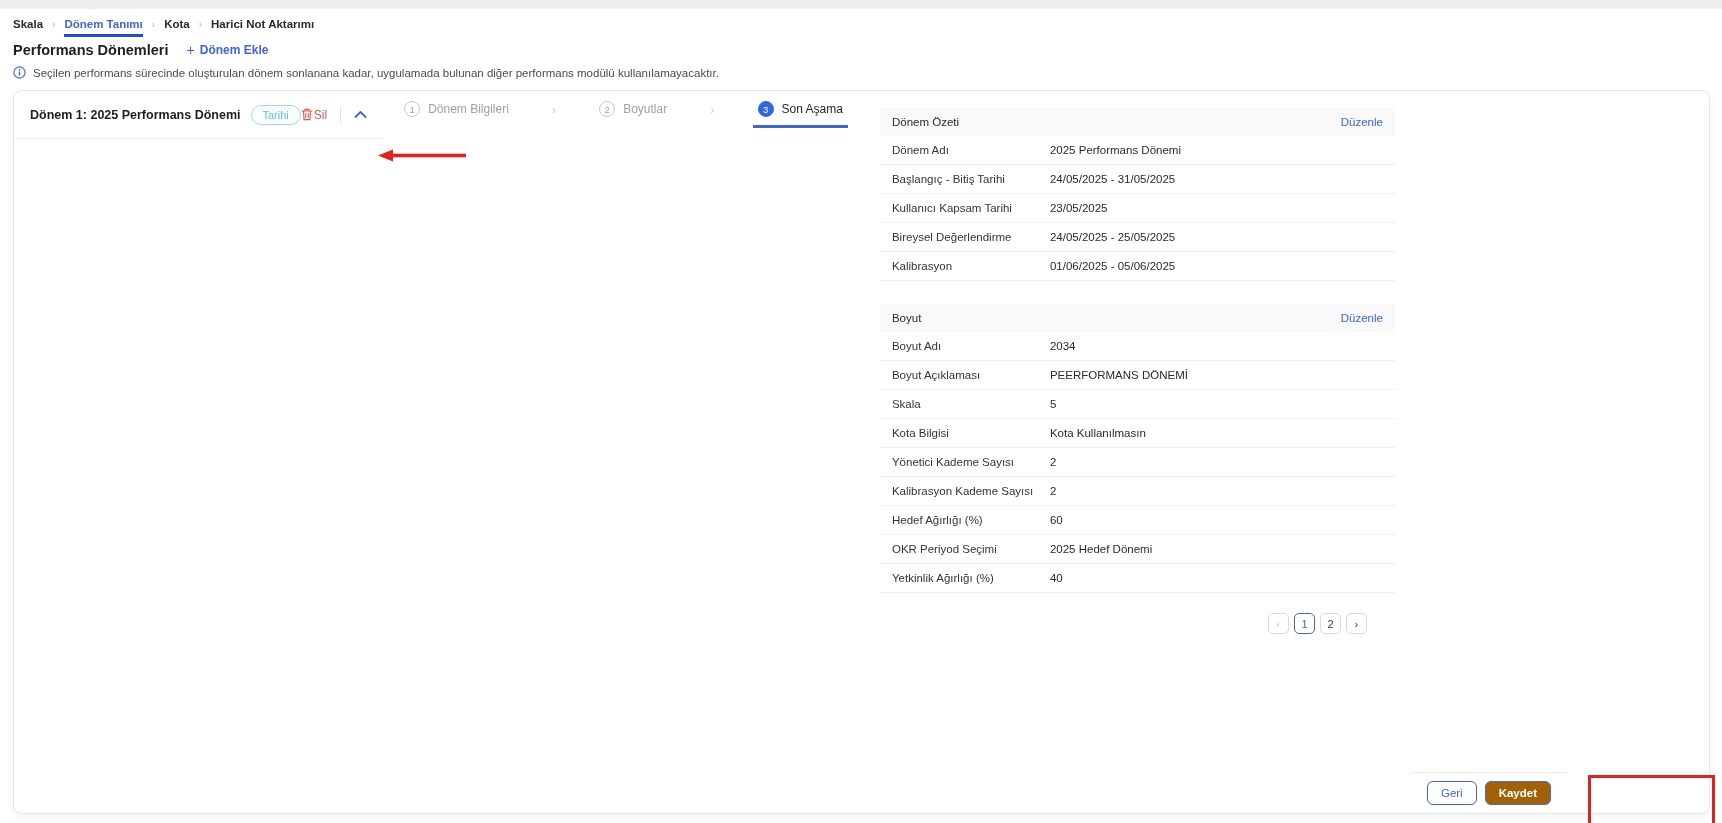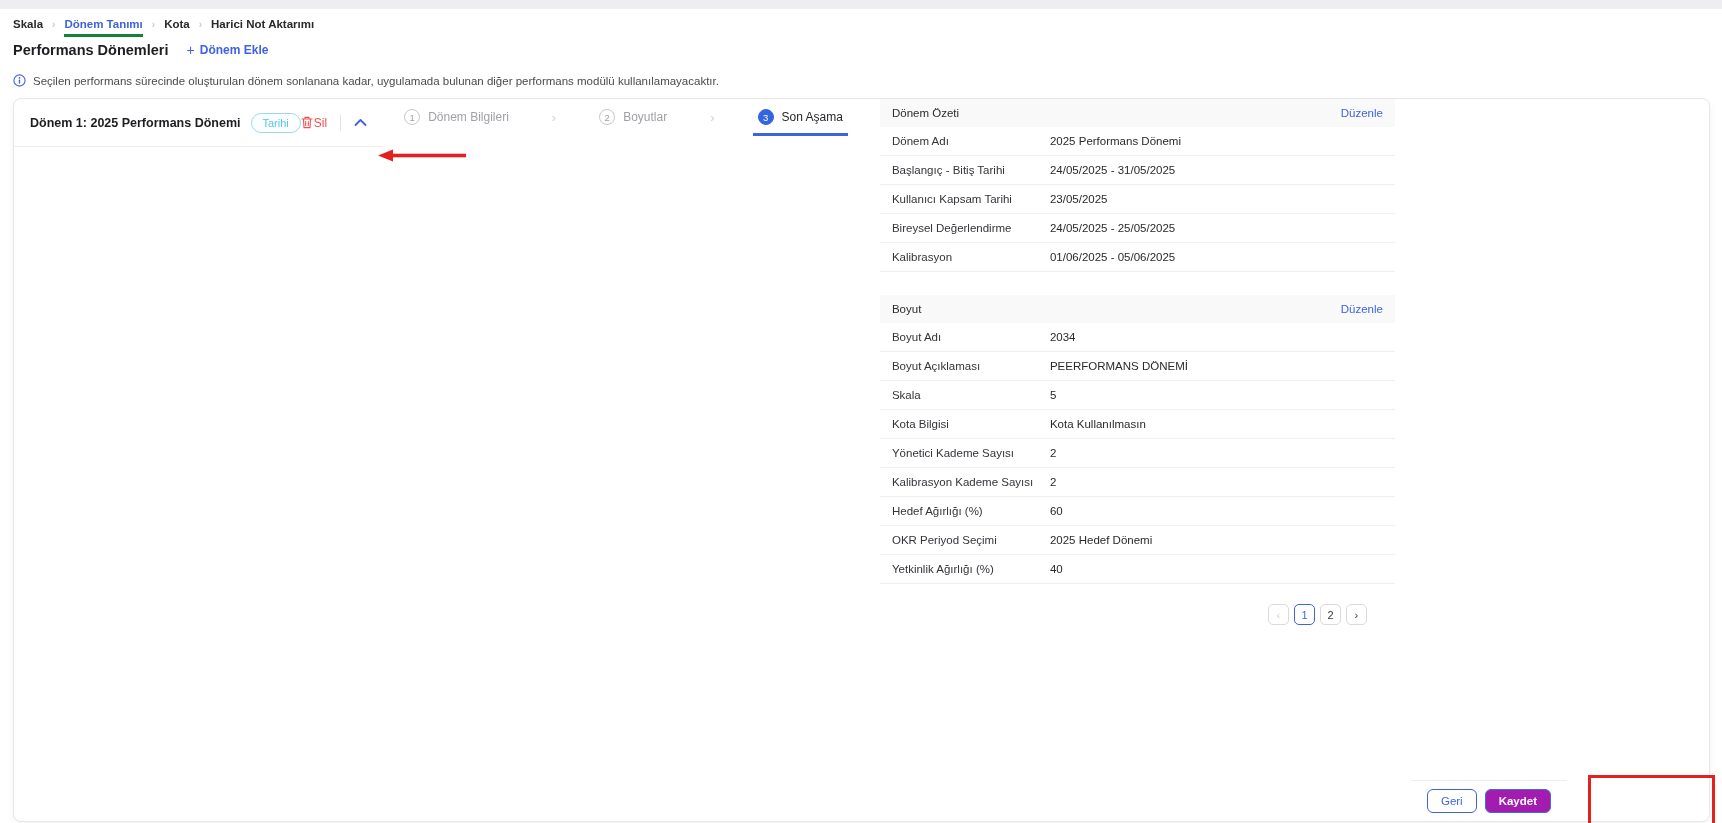--- a/index.html
+++ b/index.html
@@ -3,29 +3,29 @@
 <meta charset="utf-8">
 <style>
   * { margin:0; padding:0; box-sizing:border-box; }
   html,body { width:1722px; height:823px; background:#fff; font-family:"Liberation Sans",sans-serif; color:#2a2a2e; overflow:hidden; }
   .top-strip { height:9px; background:#eeeef0; }
   .page { position:relative; padding-left:13px; }
 
   
   .breadcrumb { display:flex; align-items:flex-start; gap:9px; margin-top:9px; font-size:11.5px; font-weight:700; }
   .bc-item { color:#2a2a2e; padding-bottom:4px; cursor:pointer; }
-  .bc-item.active { color:#3f63e0; border-bottom:3px solid #15803d; }
+  .bc-item.active { color:#3f63e0; border-bottom:3px solid #1d4ed8; }
   .bc-sep { color:#c5cad3; font-size:10px; padding-top:1px; }
 
   
   .title-row { display:flex; align-items:flex-end; gap:18px; margin-top:5px; }
   .page-title { font-size:14.5px; font-weight:700; color:#1e1e22; }
   .add-link { display:flex; align-items:center; gap:5px; color:#3f63e0; font-size:12px; font-weight:700; cursor:pointer; text-decoration:none; }
   .add-link .plus { font-size:14px; font-weight:400; }
-  .info-row { display:flex; align-items:center; gap:7px; margin-top:16px; font-size:11.5px; color:#4b4b50; }
+  .info-row { display:flex; align-items:center; gap:7px; margin-top:8px; font-size:11.5px; color:#4b4b50; }
 
   
   .card { position:relative; margin:11px 12px 0 0; width:1697px; height:724px; background:#fff; border:1px solid #e6e6e8; border-radius:8px; box-shadow:0 3px 8px rgba(0,0,0,.05); display:flex; flex-direction:row; }
   .card-header { height:48px; padding:0 16px; display:flex; align-items:center; justify-content:space-between; border-bottom:1px solid #ededf0; }
   .ch-left { display:flex; align-items:center; }
   .card-title { font-size:12.5px; font-weight:700; color:#1e1e22; }
   .badge { margin-left:10px; padding:3px 11px; border:1.5px solid #9ad9f4; border-radius:14px; color:#59c3ec; font-size:11px; background:#fbfeff; }
   .ch-right { display:flex; align-items:center; }
   .delete-btn { display:flex; align-items:center; gap:1px; color:#f15050; font-size:12px; cursor:pointer; }
   .vdiv { width:1px; height:16px; background:#e2e2e6; margin:0 13px; }
@@ -37,39 +37,39 @@
   .step-circle { width:16px; height:16px; border-radius:50%; border:1px solid #c8c8cc; color:#a0a0a6; font-size:9.5px; display:flex; align-items:center; justify-content:center; }
   .step-label { font-size:12px; color:#a0a0a6; }
   .step.active { border-bottom:3px solid #3d63dd; }
   .step.active .step-circle { background:#3465e0; border-color:#3465e0; color:#fff; }
   .step.active .step-label { color:#26262b; }
   .step-sep { color:#d0d0d4; font-size:13px; padding-top:1px; }
 
   
   .content { padding:0 16px; display:flex; flex-direction:column; }
   .section { width:515px; }
-  .section.first { }
+  .section.first { margin-top:17px; }
   .section.second { margin-top:23px; }
   .sec-header { display:flex; justify-content:space-between; align-items:center; background:#f9f9fa; padding:8px 12px; font-size:11.5px; color:#2b2b30; }
   .sec-action { color:#3f63e0; font-size:11.5px; cursor:pointer; }
   .trow { display:flex; padding:8px 12px; border-bottom:1px solid #f0f0f2; font-size:11.5px; }
   .trow .lbl { width:158px; color:#34343a; }
   .trow .val { color:#2a2a2e; }
 
   
   .pagination { display:flex; gap:5px; margin:20px 0 0 388px; }
   .pg-btn { width:21px; height:21px; border:1px solid #d9d9de; border-radius:5px; background:#fff; font-size:11px; color:#3a3a40; display:flex; align-items:center; justify-content:center; cursor:pointer; font-family:"Liberation Sans",sans-serif; }
   .pg-btn.disabled { color:#cfcfd4; }
   .pg-btn.active { border-color:#3f63e0; color:#3f63e0; }
 
   
   .card-footer { margin-top:auto; border-top:1px solid #ededf0; height:41px; display:flex; align-items:center; justify-content:flex-end; gap:8px; padding:0 16px; }
   .btn { font-size:11.5px; border-radius:6px; padding:5px 13px; cursor:pointer; font-family:"Liberation Sans",sans-serif; }
   .btn-secondary { background:#fff; border:1px solid #3f63e0; color:#3f63e0; }
-  .btn-primary { background:#a21caf; border:1px solid #4269e2; color:#fff; font-weight:700; }
+  .btn-primary { background:#a16207; border:1px solid #4269e2; color:#fff; font-weight:700; }
 
   
   .annotation-rect { position:absolute; left:1588px; top:757px; width:127px; height:60px; border:3px solid #e3211f; z-index:20; pointer-events:none; }
   .annotation-arrow { position:absolute; left:378px; top:131px; z-index:20; pointer-events:none; }
 </style>
 </head>
 <body>
 
 <div class="top-strip"></div>
 

